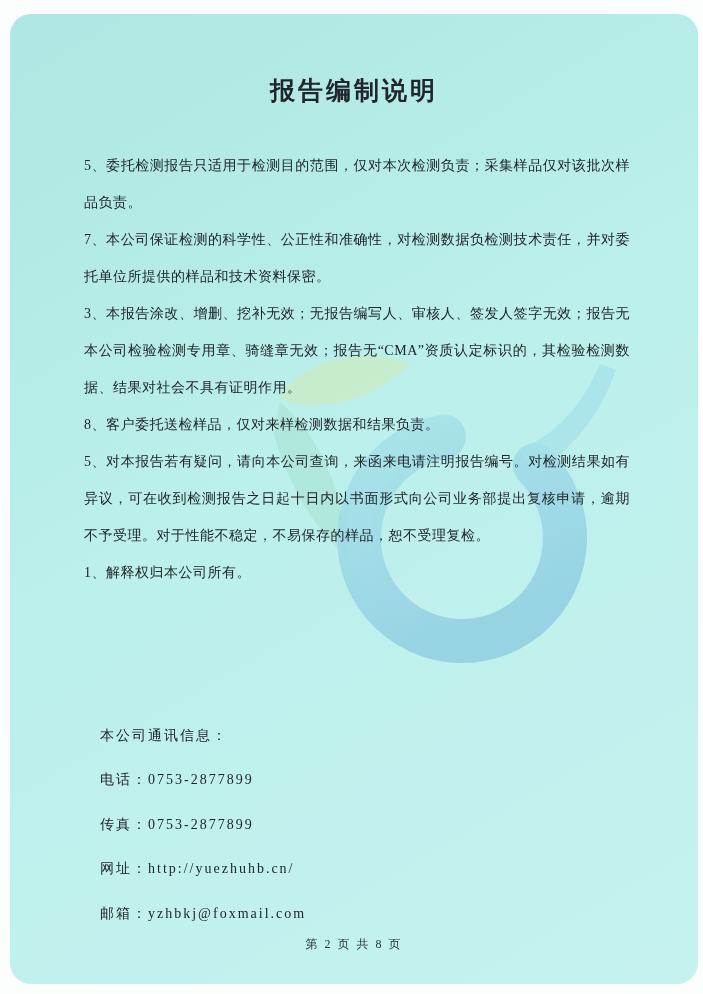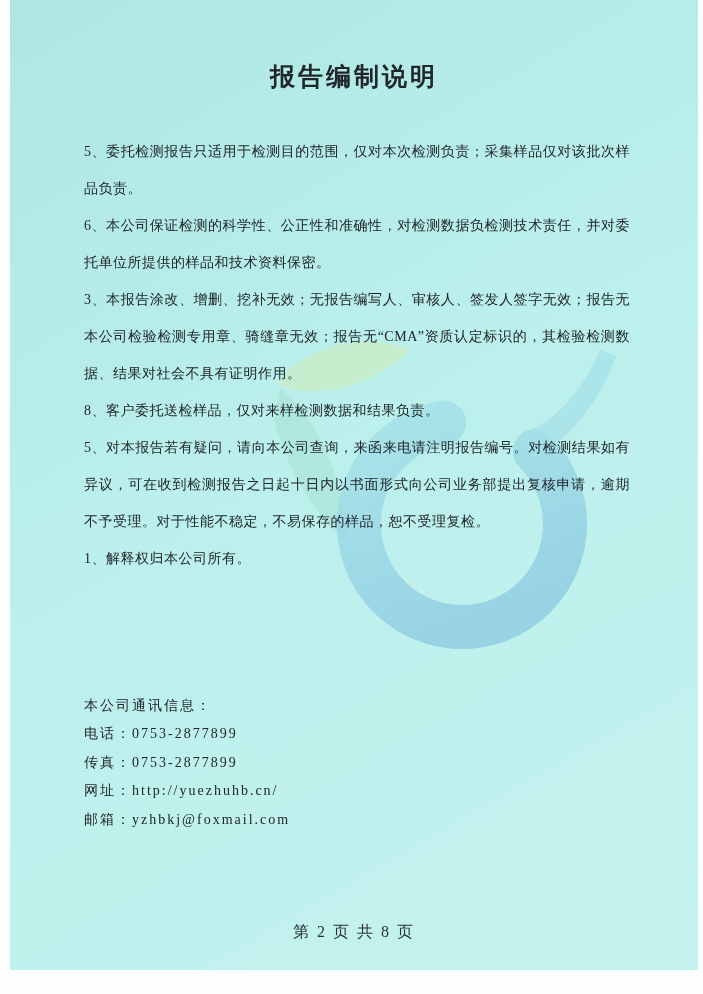--- a/index.html
+++ b/index.html
@@ -1,41 +1,42 @@
 <!DOCTYPE html>
 <html style="--paper: #b7efeb; --ink: #20262b; --wm-green: #d2eaa6; --wm-teal: #9cd8c2; --wm-blue-light: #8ed2e6; --wm-blue-deep: #5fa8d8;"><head>
 <meta charset="utf-8">
 <style>
   html,body{margin:0;padding:0}
   body{background:#e9e9e9;font-family:"Liberation Serif","DejaVu Serif",serif;}
   .scan{position:relative;width:703px;height:994px;background:#fcfdfd;overflow:hidden;}
   .paper{
-    position:absolute;left:10px;top:0;width:688px;height:970px;
+    position:absolute;left:10px;top:14px;width:688px;height:970px;
     background:var(--paper,#b7efeb);
     background-image:linear-gradient(150deg, rgba(0,70,70,0.05) 0%, rgba(255,255,255,0.06) 45%, rgba(255,255,255,0.20) 100%);
+    border-radius:21px;
   }
   .title{
     position:absolute;top:60px;left:0;right:0;text-align:center;
     font-size:25px;font-weight:bold;letter-spacing:3px;color:var(--ink,#1e2428);
   }
   .notice{
     position:absolute;top:133px;left:74px;width:546px;
     font-size:14px;line-height:37px;letter-spacing:0.5px;
     color:var(--ink,#1e2428);text-align:justify;text-justify:inter-ideograph;
   }
   .notice p{margin:0;}
   .contact{
     position:absolute;top:692px;left:74px;width:570px;
     font-size:14px;line-height:28.4px;letter-spacing:2px;
     color:var(--ink,#1e2428);
   }
-  .contact p{margin:0;}
+  .contact p{margin:16px;}
   .footer{
     position:absolute;top:922px;left:0;right:0;text-align:center;
-    font-size:16px;letter-spacing:2px;color:#29323a;
+    font-size:12px;letter-spacing:2px;color:#29323a;
   }
   .watermark{
     position:absolute;left:250px;top:330px;width:390px;height:380px;
     opacity:0.5;pointer-events:none;
   }
 </style>
 </head>
 <body>
 
 <div class="scan">
@@ -57,21 +58,21 @@
 
       <path d="M 274.8 121.2 A 103 103 0 1 1 184.1 92.6" fill="none" stroke="url(#wmBlue)" stroke-width="44" stroke-linecap="round" opacity="0.8"></path>
 
       <path d="M 258 106 C 295 92 322 62 340 20 L 356 26 C 340 72 310 108 276 128 Z" style="fill:var(--wm-blue-light,#8ed2e6);opacity:0.75"></path>
     </svg>
 
     <div class="title">报告编制说明</div>
 
     <div class="notice">
       <p>5、委托检测报告只适用于检测目的范围，仅对本次检测负责；采集样品仅对该批次样品负责。</p>
-      <p>6、本公司保证检测的科学性、公正性和准确性，对检测数据负检测技术责任，并对委托单位所提供的样品和技术资料保密。</p>
+      <p>7、本公司保证检测的科学性、公正性和准确性，对检测数据负检测技术责任，并对委托单位所提供的样品和技术资料保密。</p>
       <p>3、本报告涂改、增删、挖补无效；无报告编写人、审核人、签发人签字无效；报告无本公司检验检测专用章、骑缝章无效；报告无“CMA”资质认定标识的，其检验检测数据、结果对社会不具有证明作用。</p>
       <p>8、客户委托送检样品，仅对来样检测数据和结果负责。</p>
       <p>5、对本报告若有疑问，请向本公司查询，来函来电请注明报告编号。对检测结果如有异议，可在收到检测报告之日起十日内以书面形式向公司业务部提出复核申请，逾期不予受理。对于性能不稳定，不易保存的样品，恕不受理复检。</p>
       <p>1、解释权归本公司所有。</p>
     </div>
 
     <div class="contact">
       <p>本公司通讯信息：</p>
       <p>电话：0753-2877899</p>
       <p>传真：0753-2877899</p>

